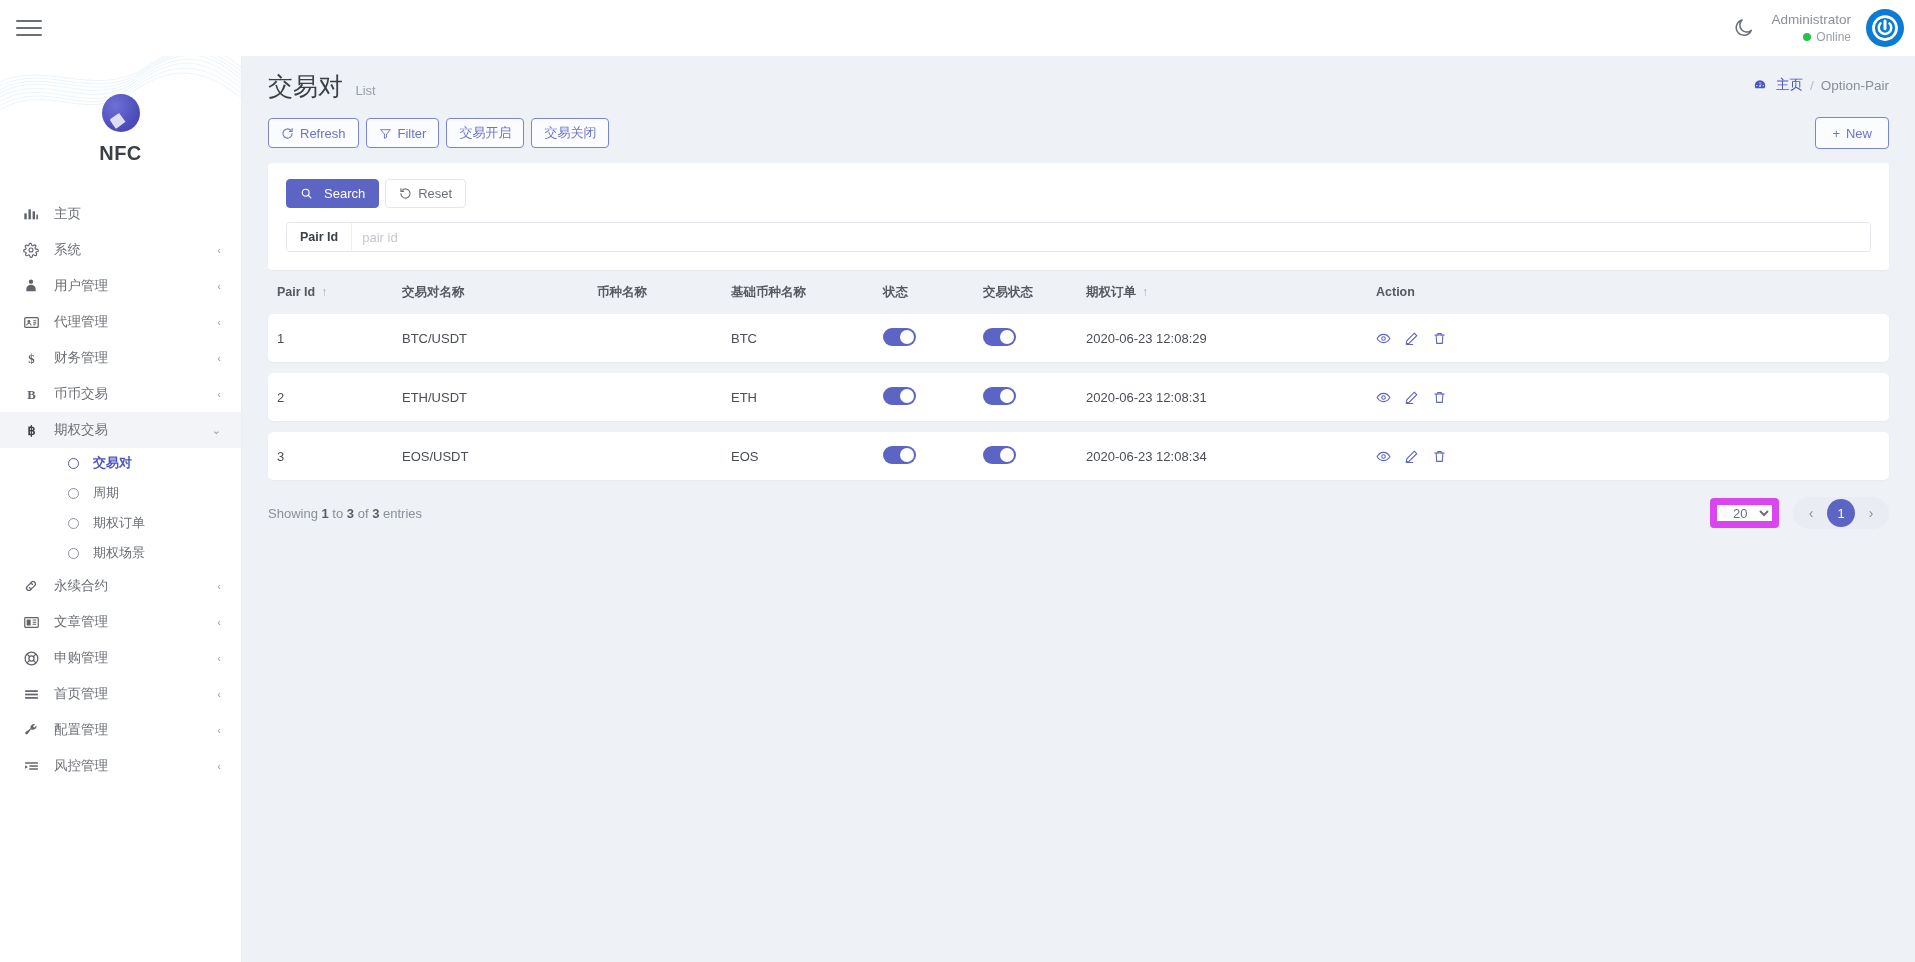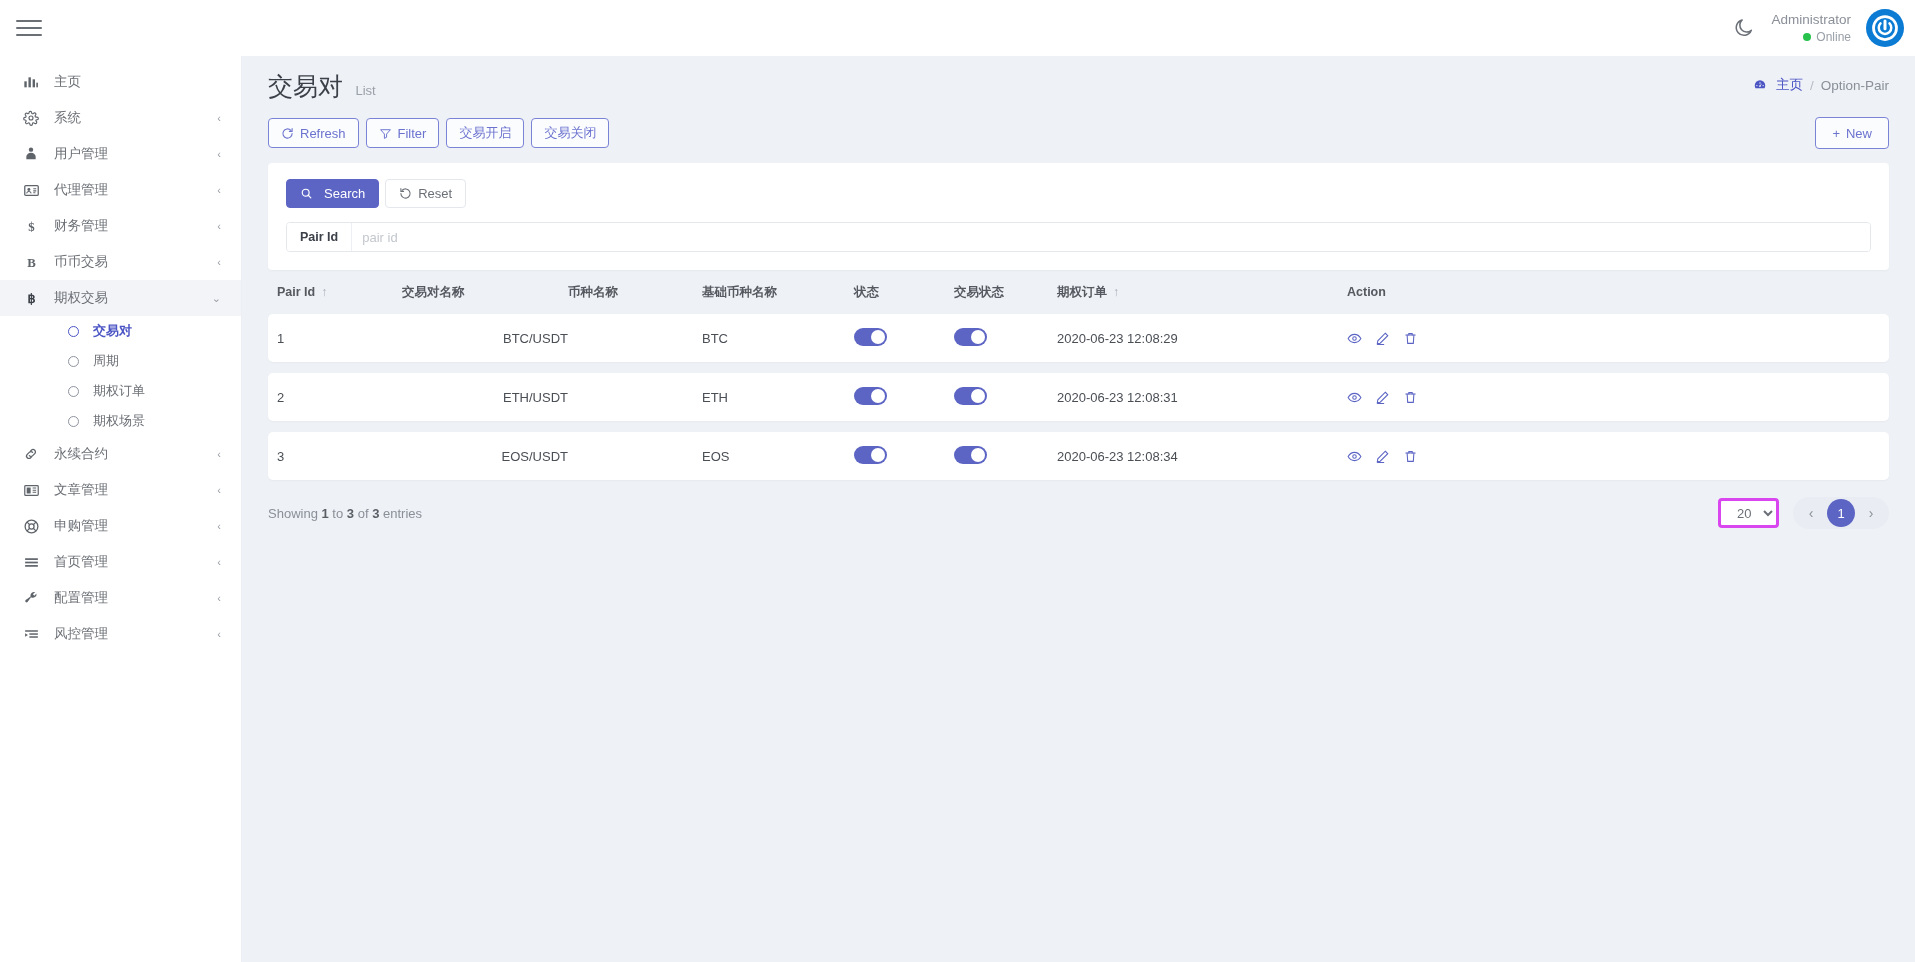--- a/index.html
+++ b/index.html
@@ -158,22 +158,22 @@
   }
   .thead .th { display: flex; align-items: center; gap: 6px; }
   .sort-arrow { color: #a9aeb6; font-size: 12px; font-weight: 400; }
   .row {
     display: flex; align-items: center; height: 48px;
     background: #fff; border-radius: 5px; margin-bottom: 11px;
     font-size: 13px; color: #4a4e55;
     box-shadow: 0 1px 2px rgba(0,0,0,.035);
   }
   .c-id     { width: 134px; padding-left: 9px; }
-  .c-pair   { width: 166px; text-align: right; }
-  .c-coin   { width: 134px; }
+  .c-pair   { width: 166px; }
+  .c-coin   { width: 134px; margin-left: 29px; }
   .c-base   { width: 152px; }
   .c-status { width: 100px; }
   .c-trade  { width: 103px; }
   .c-time   { width: 290px; }
   .c-action { flex: 1; }
 
   .toggle {
     width: 33px; height: 18px; border-radius: 10px; background: #5c64c4;
     position: relative; cursor: pointer; display: inline-block;
   }
@@ -184,21 +184,21 @@
   .actions { display: flex; gap: 13px; color: #5c64c4; }
   .actions span { cursor: pointer; display: inline-flex; }
 
   .table-foot {
     display: flex; align-items: center; padding: 6px 26px 0 26px;
     font-size: 13px; color: #8a8f98;
   }
   .table-foot b { color: #5a5f66; }
   .foot-right { margin-left: auto; display: flex; align-items: center; gap: 14px; }
   .per-page {
-    height: 30px; border: 3px solid #d946ef; border-radius: 4px; background: #fff;
+    height: 30px; border: 7px solid #d946ef; border-radius: 4px; background: #fff;
     font-size: 13px; color: #6b7078; padding: 0 8px 0 12px; font-family: inherit;
     cursor: pointer;
   }
   .pager {
     display: flex; align-items: center; background: #e9edf3; border-radius: 16px;
     height: 32px; padding: 0 4px; gap: 2px;
   }
   .pager-btn {
     width: 28px; height: 28px; display: flex; align-items: center; justify-content: center;
     color: #8a8f98; font-size: 14px; cursor: pointer; border-radius: 50%;
@@ -241,20 +241,36 @@
       <svg viewBox="0 0 24 24" width="30" height="30" fill="none" stroke="#ffffff" stroke-width="2.4" stroke-linecap="round">
         <circle cx="12" cy="12" r="9.2" stroke-width="2.2"></circle>
         <path d="M12 6.4v6.2"></path>
         <path d="M15.6 8.3a5 5 0 1 1-7.2 0" stroke-width="2"></path>
       </svg>
     </div>
   </div>
 </div>
 
 <div class="sidebar">
+  <div class="brand">
+    <svg class="brand-wave" viewBox="0 0 242 70" preserveAspectRatio="none">
+      <g fill="none" stroke="#cfe4f5" stroke-width="0.5" opacity="0.85">
+        <path d="M-10 44 C 40 4, 90 58, 140 20 S 220 2, 252 34"></path>
+        <path d="M-10 40 C 40 2, 92 54, 142 17 S 222 0, 252 30"></path>
+        <path d="M-10 48 C 40 8, 88 62, 138 24 S 218 6, 252 38"></path>
+        <path d="M-10 52 C 42 12, 86 66, 136 28 S 216 10, 252 42"></path>
+        <path d="M-10 36 C 38 0, 94 50, 144 14 S 224 -2, 252 26"></path>
+        <path d="M-10 56 C 44 16, 84 68, 134 32 S 214 14, 252 46"></path>
+        <path d="M-10 32 C 36 -2, 96 46, 146 11 S 226 -5, 252 22"></path>
+        <path d="M-10 60 C 46 20, 82 70, 132 36 S 212 18, 252 50"></path>
+      </g>
+    </svg>
+    <div class="brand-logo"></div>
+    <div class="brand-name">NFC</div>
+  </div>
 
   <div class="menu">
 
     <div class="menu-item">
       <span class="mi-icon">
         <svg viewBox="0 0 24 24" width="16" height="16" fill="#5f646b">
             <rect x="2" y="11" width="3.6" height="9"></rect>
             <rect x="8.2" y="5" width="3.6" height="15"></rect>
             <rect x="14.4" y="8" width="3.6" height="12"></rect>
             <rect x="20" y="13" width="2.4" height="7"></rect>

